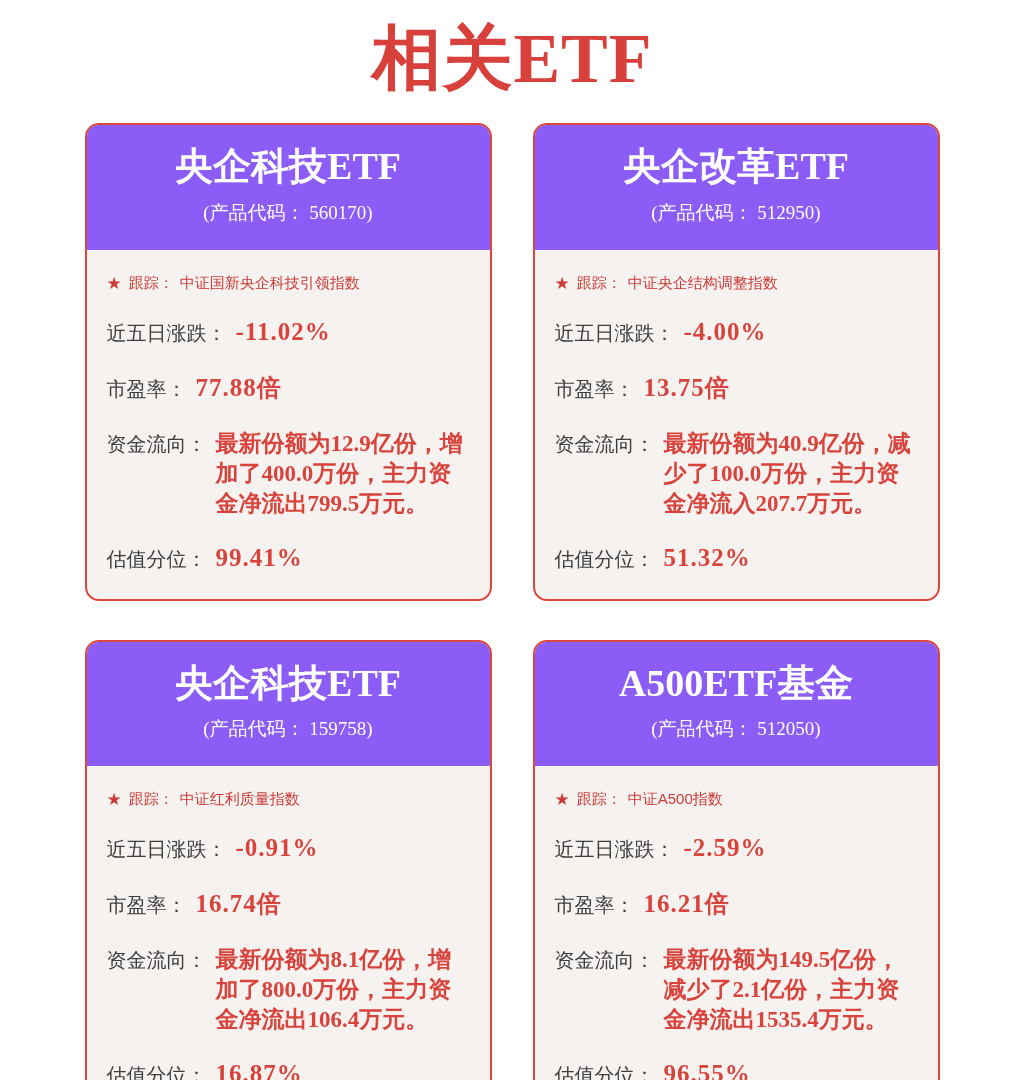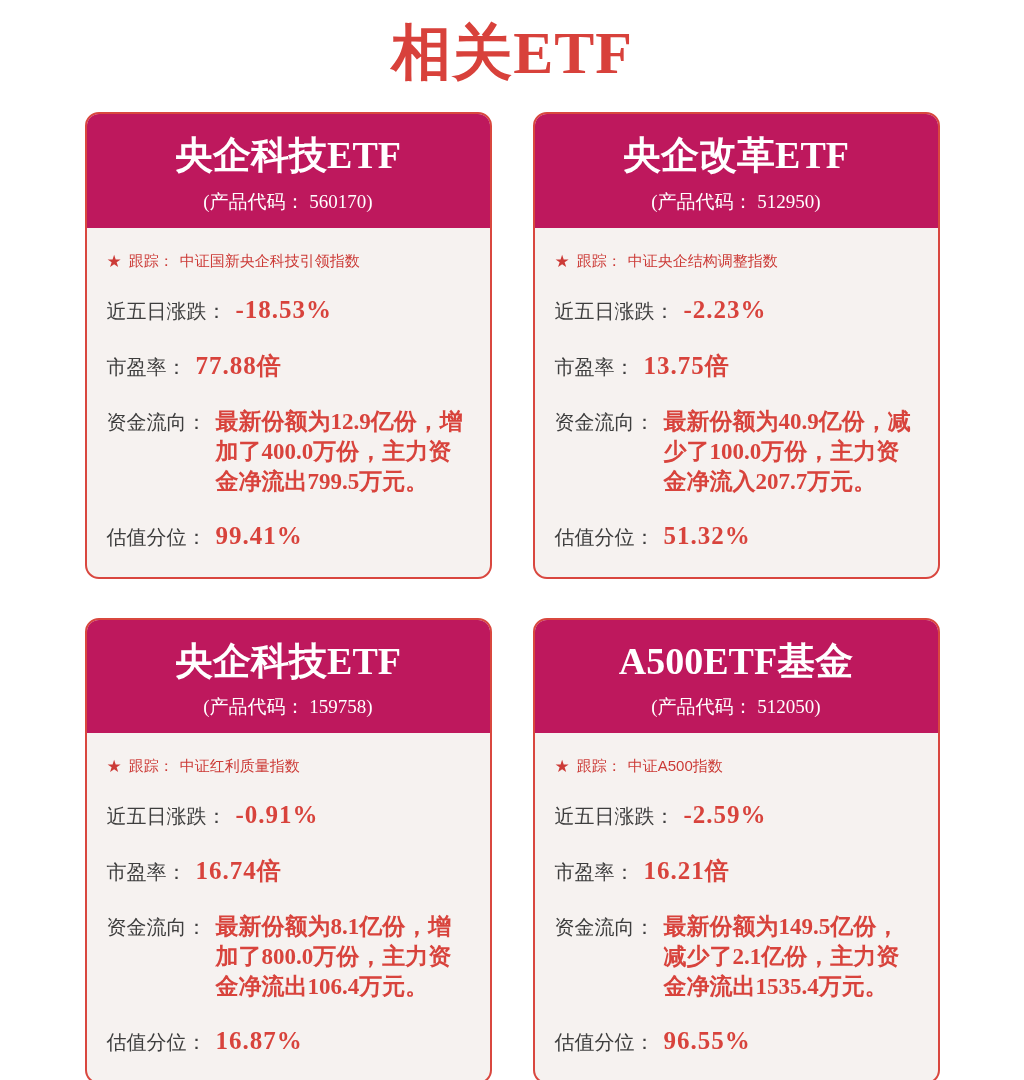--- a/index.html
+++ b/index.html
@@ -9,21 +9,21 @@
     background: #ffffff;
     font-family: "Liberation Sans", sans-serif;
   }
   .page { width: 1024px; padding-top: 12px; }
 
   .page-title {
     text-align: center;
     color: #d8413b;
     font-family: "Liberation Serif", serif; 
     font-weight: bold;
-    font-size: 60px;
+    font-size: 70px;
     line-height: 1.1;
     margin: 8px 0 26px 0;
     letter-spacing: 1px;
   }
 
   .grid {
     display: grid;
     grid-template-columns: 407px 407px;
     column-gap: 41px;
     row-gap: 39px;
@@ -31,23 +31,23 @@
   }
 
   .card {
     border: 2px solid #d9473f;
     border-radius: 14px;
     background: #f6f2f0;
     overflow: hidden;
   }
 
   .card-header {
-    background: #be185d;
+    background: #8b5cf6;
     text-align: center;
-    padding: 20px 10px 13px 10px;
+    padding: 20px 10px 24px 10px;
   }
   .etf-name {
     color: #ffffff;
     font-family: "Liberation Serif", serif;
     font-weight: bold;
     font-size: 38px;
     line-height: 1.15;
   }
   .etf-code {
     color: #ffffff;
@@ -117,21 +117,21 @@
         <div class="card-body">
 
           <div class="tracking-row">
             <span class="star">★</span>
             <span class="tracking-label">跟踪：</span>
             <span class="tracking-index">中证国新央企科技引领指数</span>
           </div>
 
           <div class="info-row">
             <span class="info-label">近五日涨跌：</span>
-            <span class="info-value">-18.53%</span>
+            <span class="info-value">-11.02%</span>
           </div>
 
           <div class="info-row">
             <span class="info-label">市盈率：</span>
             <span class="info-value">77.88</span>
             <span class="pe-unit">倍</span>
           </div>
 
           <div class="info-row flow-row">
             <span class="info-label">资金流向：</span>
@@ -154,21 +154,21 @@
         <div class="card-body">
 
           <div class="tracking-row">
             <span class="star">★</span>
             <span class="tracking-label">跟踪：</span>
             <span class="tracking-index">中证央企结构调整指数</span>
           </div>
 
           <div class="info-row">
             <span class="info-label">近五日涨跌：</span>
-            <span class="info-value">-2.23%</span>
+            <span class="info-value">-4.00%</span>
           </div>
 
           <div class="info-row">
             <span class="info-label">市盈率：</span>
             <span class="info-value">13.75</span>
             <span class="pe-unit">倍</span>
           </div>
 
           <div class="info-row flow-row">
             <span class="info-label">资金流向：</span>

